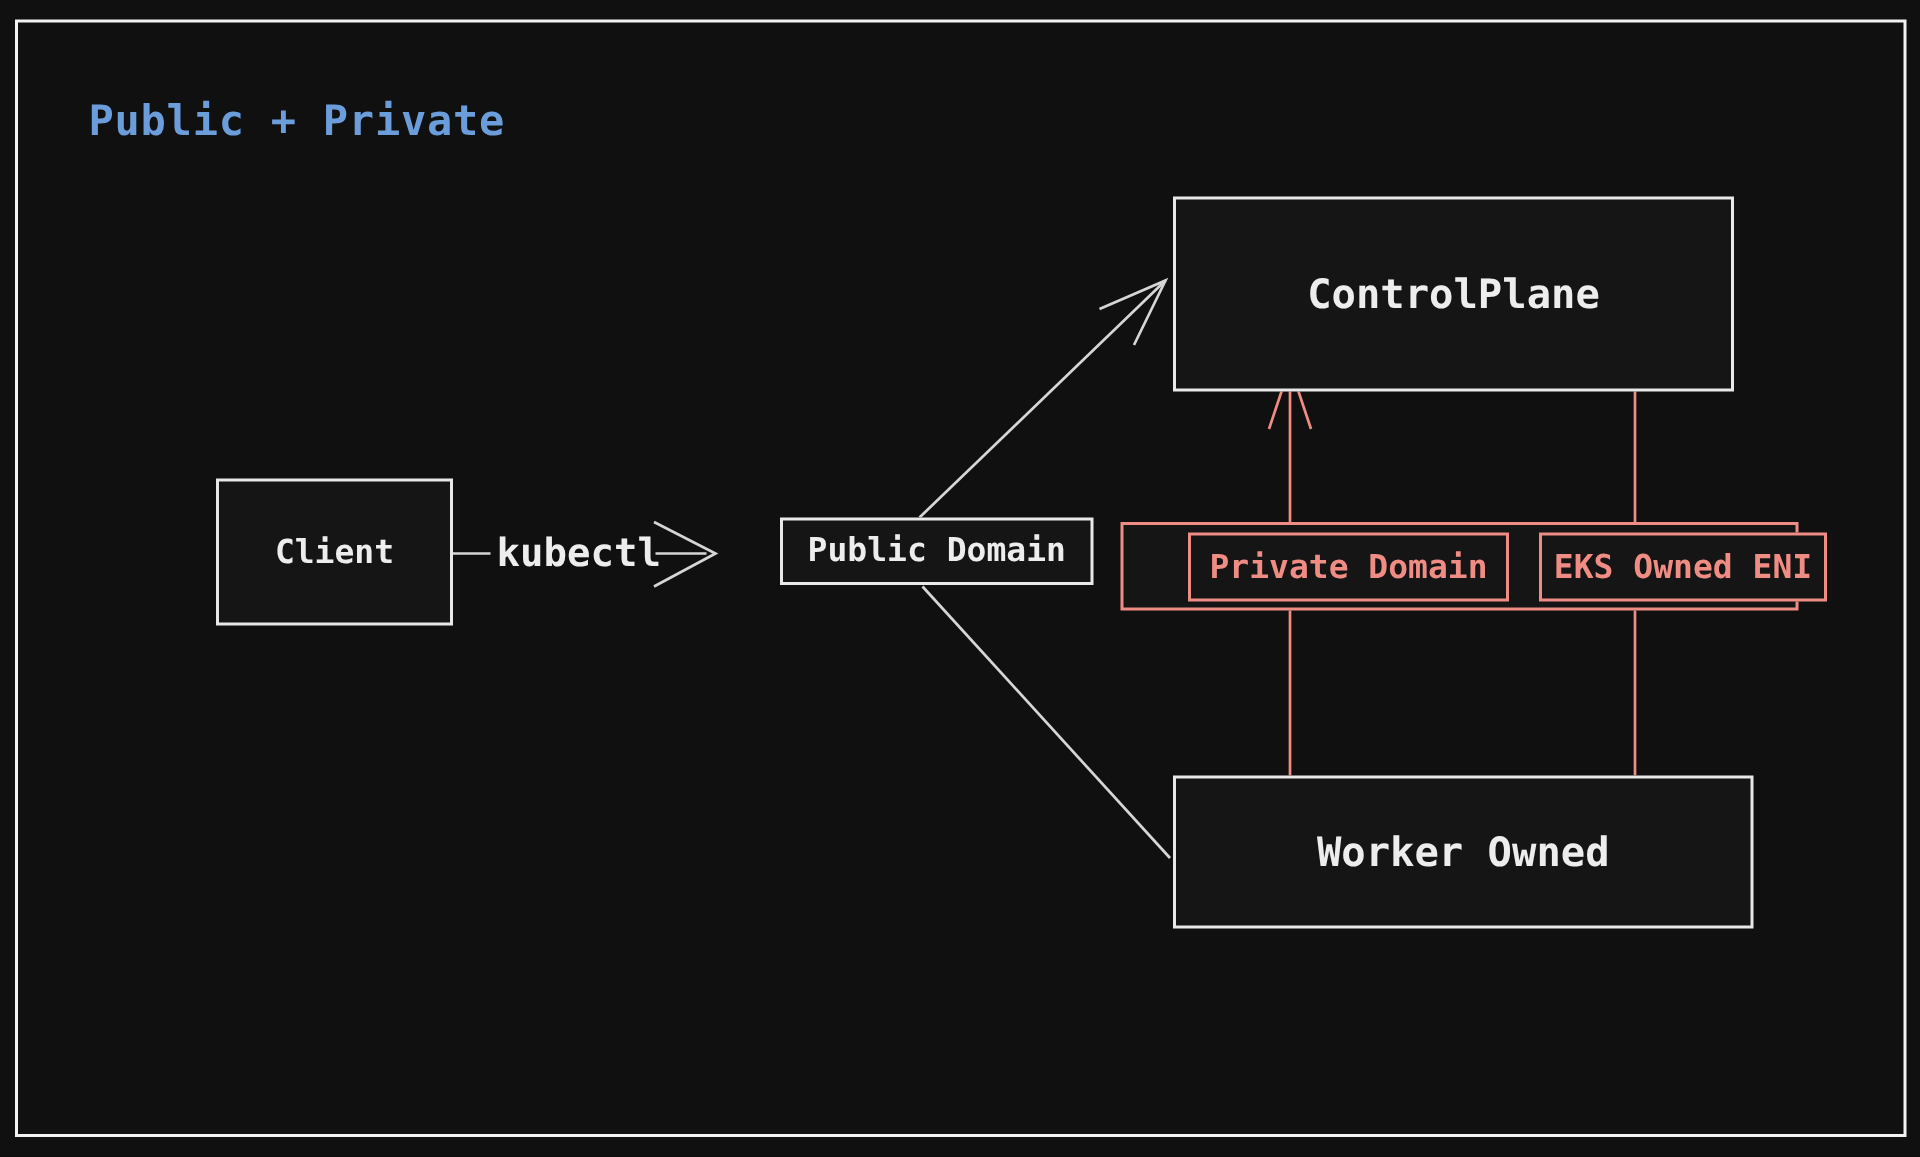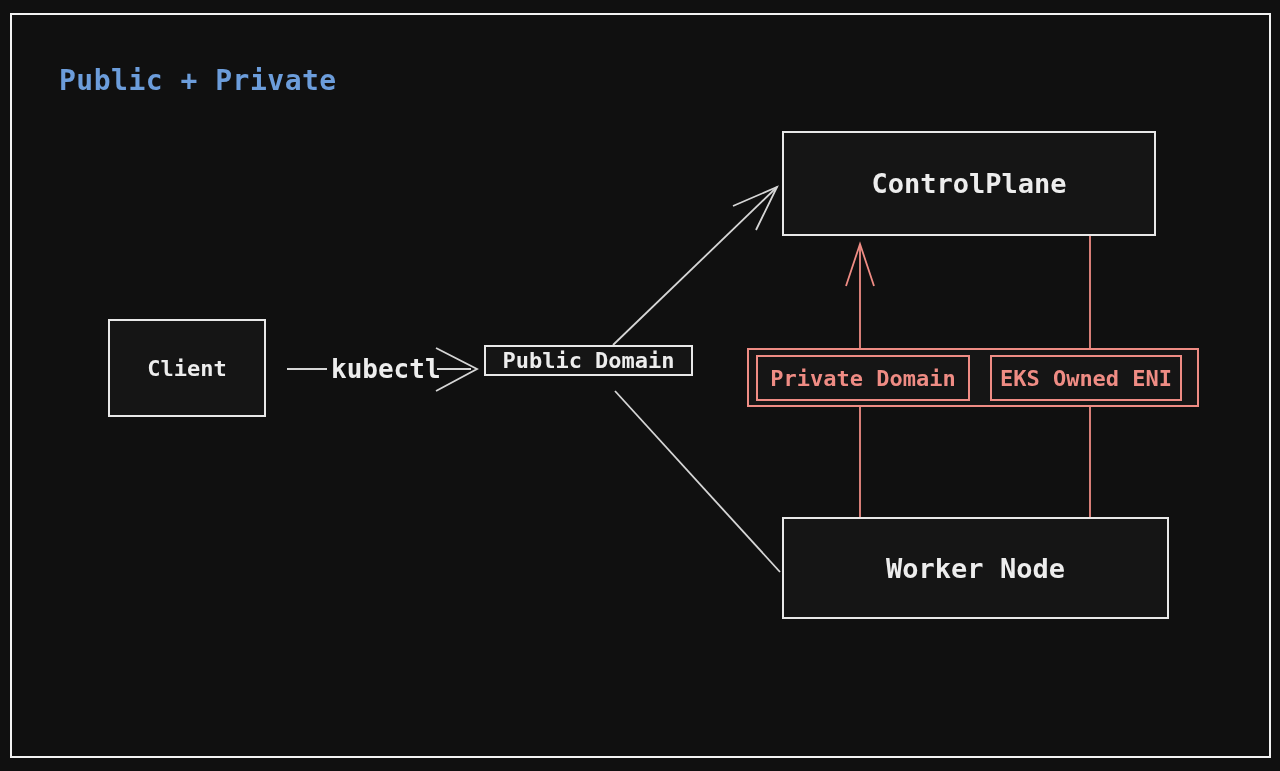--- a/index.html
+++ b/index.html
@@ -58,42 +58,42 @@
     display: flex;
     align-items: center;
     justify-content: center;
     background: var(--node-fill, #141414);
     border: 2px solid var(--node-border, #e8e8e8);
     color: var(--node-text, #ededed);
     font-weight: bold;
     white-space: pre;
   }
   .node.big   { font-size: 27px; }
-  .node.small { font-size: 22px; }
+  .node.small { font-size: 22px; margin-left: 36px; }
   .node.accent-box {
     border-color: var(--accent, #ef8c84);
     color: var(--accent, #ef8c84);
   }
   .group {
     position: absolute;
     box-sizing: border-box;
     background: var(--node-fill, #141414);
     border: 2px solid var(--accent, #ef8c84);
   }
   .edge-label {
     position: absolute;
     font-size: 26px;
     font-weight: bold;
     color: var(--node-text, #ededed);
     white-space: pre;
   }
   
   #node-client        { left: 108px; top: 319px; width: 158px; height: 98px; }
-  #node-public-domain { left: 484px; top: 345px; width: 209px; height: 31px; }
-  #node-control-plane { left: 782px; top: 131px; width: 374px; height: 105px; }
+  #node-public-domain { left: 484px; top: 345px; width: 209px; height: 45px; }
+  #node-control-plane { left: 782px; top: 131px; width: 374px; height: 130px; }
   #node-worker-node   { left: 782px; top: 517px; width: 387px; height: 102px; }
   #group-accent       { left: 747px; top: 348px; width: 452px; height: 59px; }
   #node-private-domain{ left: 756px; top: 355px; width: 214px; height: 46px; }
   #node-eks-owned-eni { left: 990px; top: 355px; width: 192px; height: 46px; }
   #label-kubectl      { left: 331px; top: 355px; line-height: 28px; }
 </style>
 </head>
 <body>
 
 <div class="canvas">
@@ -128,21 +128,21 @@
 
   <div class="node small" id="node-public-domain">
     <span>Public Domain</span>
   </div>
 
   <div class="node big" id="node-control-plane">
     <span>ControlPlane</span>
   </div>
 
   <div class="node big" id="node-worker-node">
-    <span>Worker Node</span>
+    <span>Worker Owned</span>
   </div>
 
   <div class="group" id="group-accent"></div>
 
   <div class="node small accent-box" id="node-eks-owned-eni">
     <span>EKS Owned ENI</span>
   </div>
 
   <div class="node small accent-box" id="node-private-domain">
     <span>Private Domain</span>

